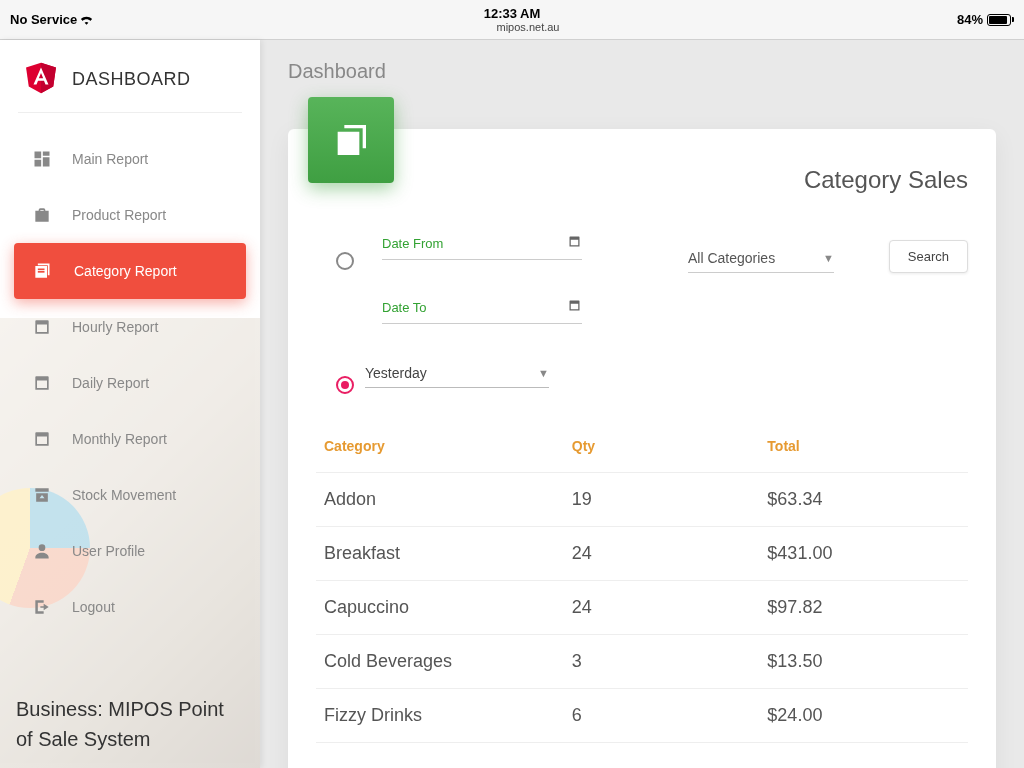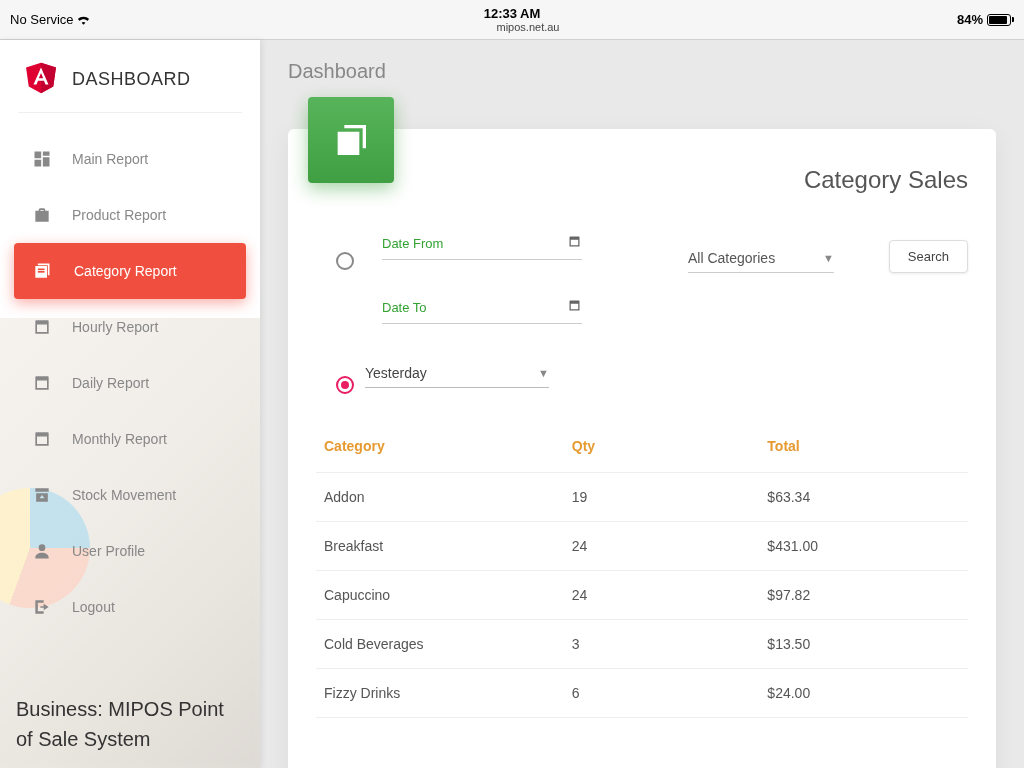--- a/index.html
+++ b/index.html
@@ -1,20 +1,20 @@
 <!DOCTYPE html>
 <html><head>
 <meta charset="utf-8">
 <style>
 * { box-sizing: border-box; margin: 0; padding: 0; }
 body { font-family: -apple-system, "Helvetica Neue", Arial, sans-serif; background: #e9e9e9; width: 1024px; height: 768px; overflow: hidden; }
 
 
 .statusbar { height: 40px; background: #f6f6f6; display: flex; align-items: center; justify-content: space-between; padding: 0 10px; font-size: 13px; color: #000; border-bottom: 1px solid #d0d0d0; }
-.statusbar .left { display: flex; gap: 2px; font-weight: 400; }
+.statusbar .left { display: flex; gap: 2px; font-weight: 700; }
 .statusbar .center { text-align: center; position: absolute; left: 50%; transform: translateX(-50%); }
 .statusbar .center .time { font-weight: 700; font-size: 13px; }
 .statusbar .center .url { font-size: 11px; color: #444; margin-left: 32px; }
 .statusbar .right { display: flex; align-items: center; gap: 4px; font-weight: 600; }
 .wifi-icon { display: inline-block; font-size: 14px; }
 .battery-icon { display: inline-flex; align-items: center; }
 .battery-body { width: 24px; height: 12px; border: 1.5px solid #000; border-radius: 3px; position: relative; }
 .battery-fill { position: absolute; left: 1px; top: 1px; bottom: 1px; width: 84%; background: #000; border-radius: 1px; }
 .battery-tip { width: 2px; height: 5px; background: #000; margin-left: 1px; border-radius: 0 1px 1px 0; }
 
@@ -58,21 +58,21 @@
 .cat-dropdown .chev { color: #888; font-size: 11px; }
 
 .search-btn { margin-left: auto; background: #fff; border: 1px solid #ddd; border-radius: 4px; padding: 8px 18px; font-size: 13px; color: #444; cursor: pointer; box-shadow: 0 1px 3px rgba(0,0,0,0.08); margin-top: 12px; }
 
 .preset-row { display: flex; align-items: center; gap: 11px; padding: 28px 0 0 20px; }
 .preset-dropdown { width: 184px; border-bottom: 1px solid #bbb; padding: 6px 0; display: flex; justify-content: space-between; align-items: center; color: #444; font-size: 14px; cursor: pointer; }
 .preset-dropdown .chev { color: #888; font-size: 11px; }
 
 .table { width: 100%; margin-top: 34px; border-collapse: collapse; }
 .table th { text-align: left; color: #e69a31; font-size: 14px; font-weight: 600; padding: 10px 8px 18px 8px; border-bottom: 1px solid #eee; }
-.table td { padding: 16px 8px; border-bottom: 1px solid #eee; color: #555; font-size: 14px; }
+.table td { padding: 16px 8px; border-bottom: 1px solid #eee; color: #555; font-size: 18px; }
 .table th:nth-child(1), .table td:nth-child(1) { width: 38%; }
 .table th:nth-child(2), .table td:nth-child(2) { width: 30%; }
 .table th:nth-child(3), .table td:nth-child(3) { width: 32%; }
 </style>
 </head>
 <body>
 
 <div class="statusbar">
   <div class="left">
     <span>No Service</span>

